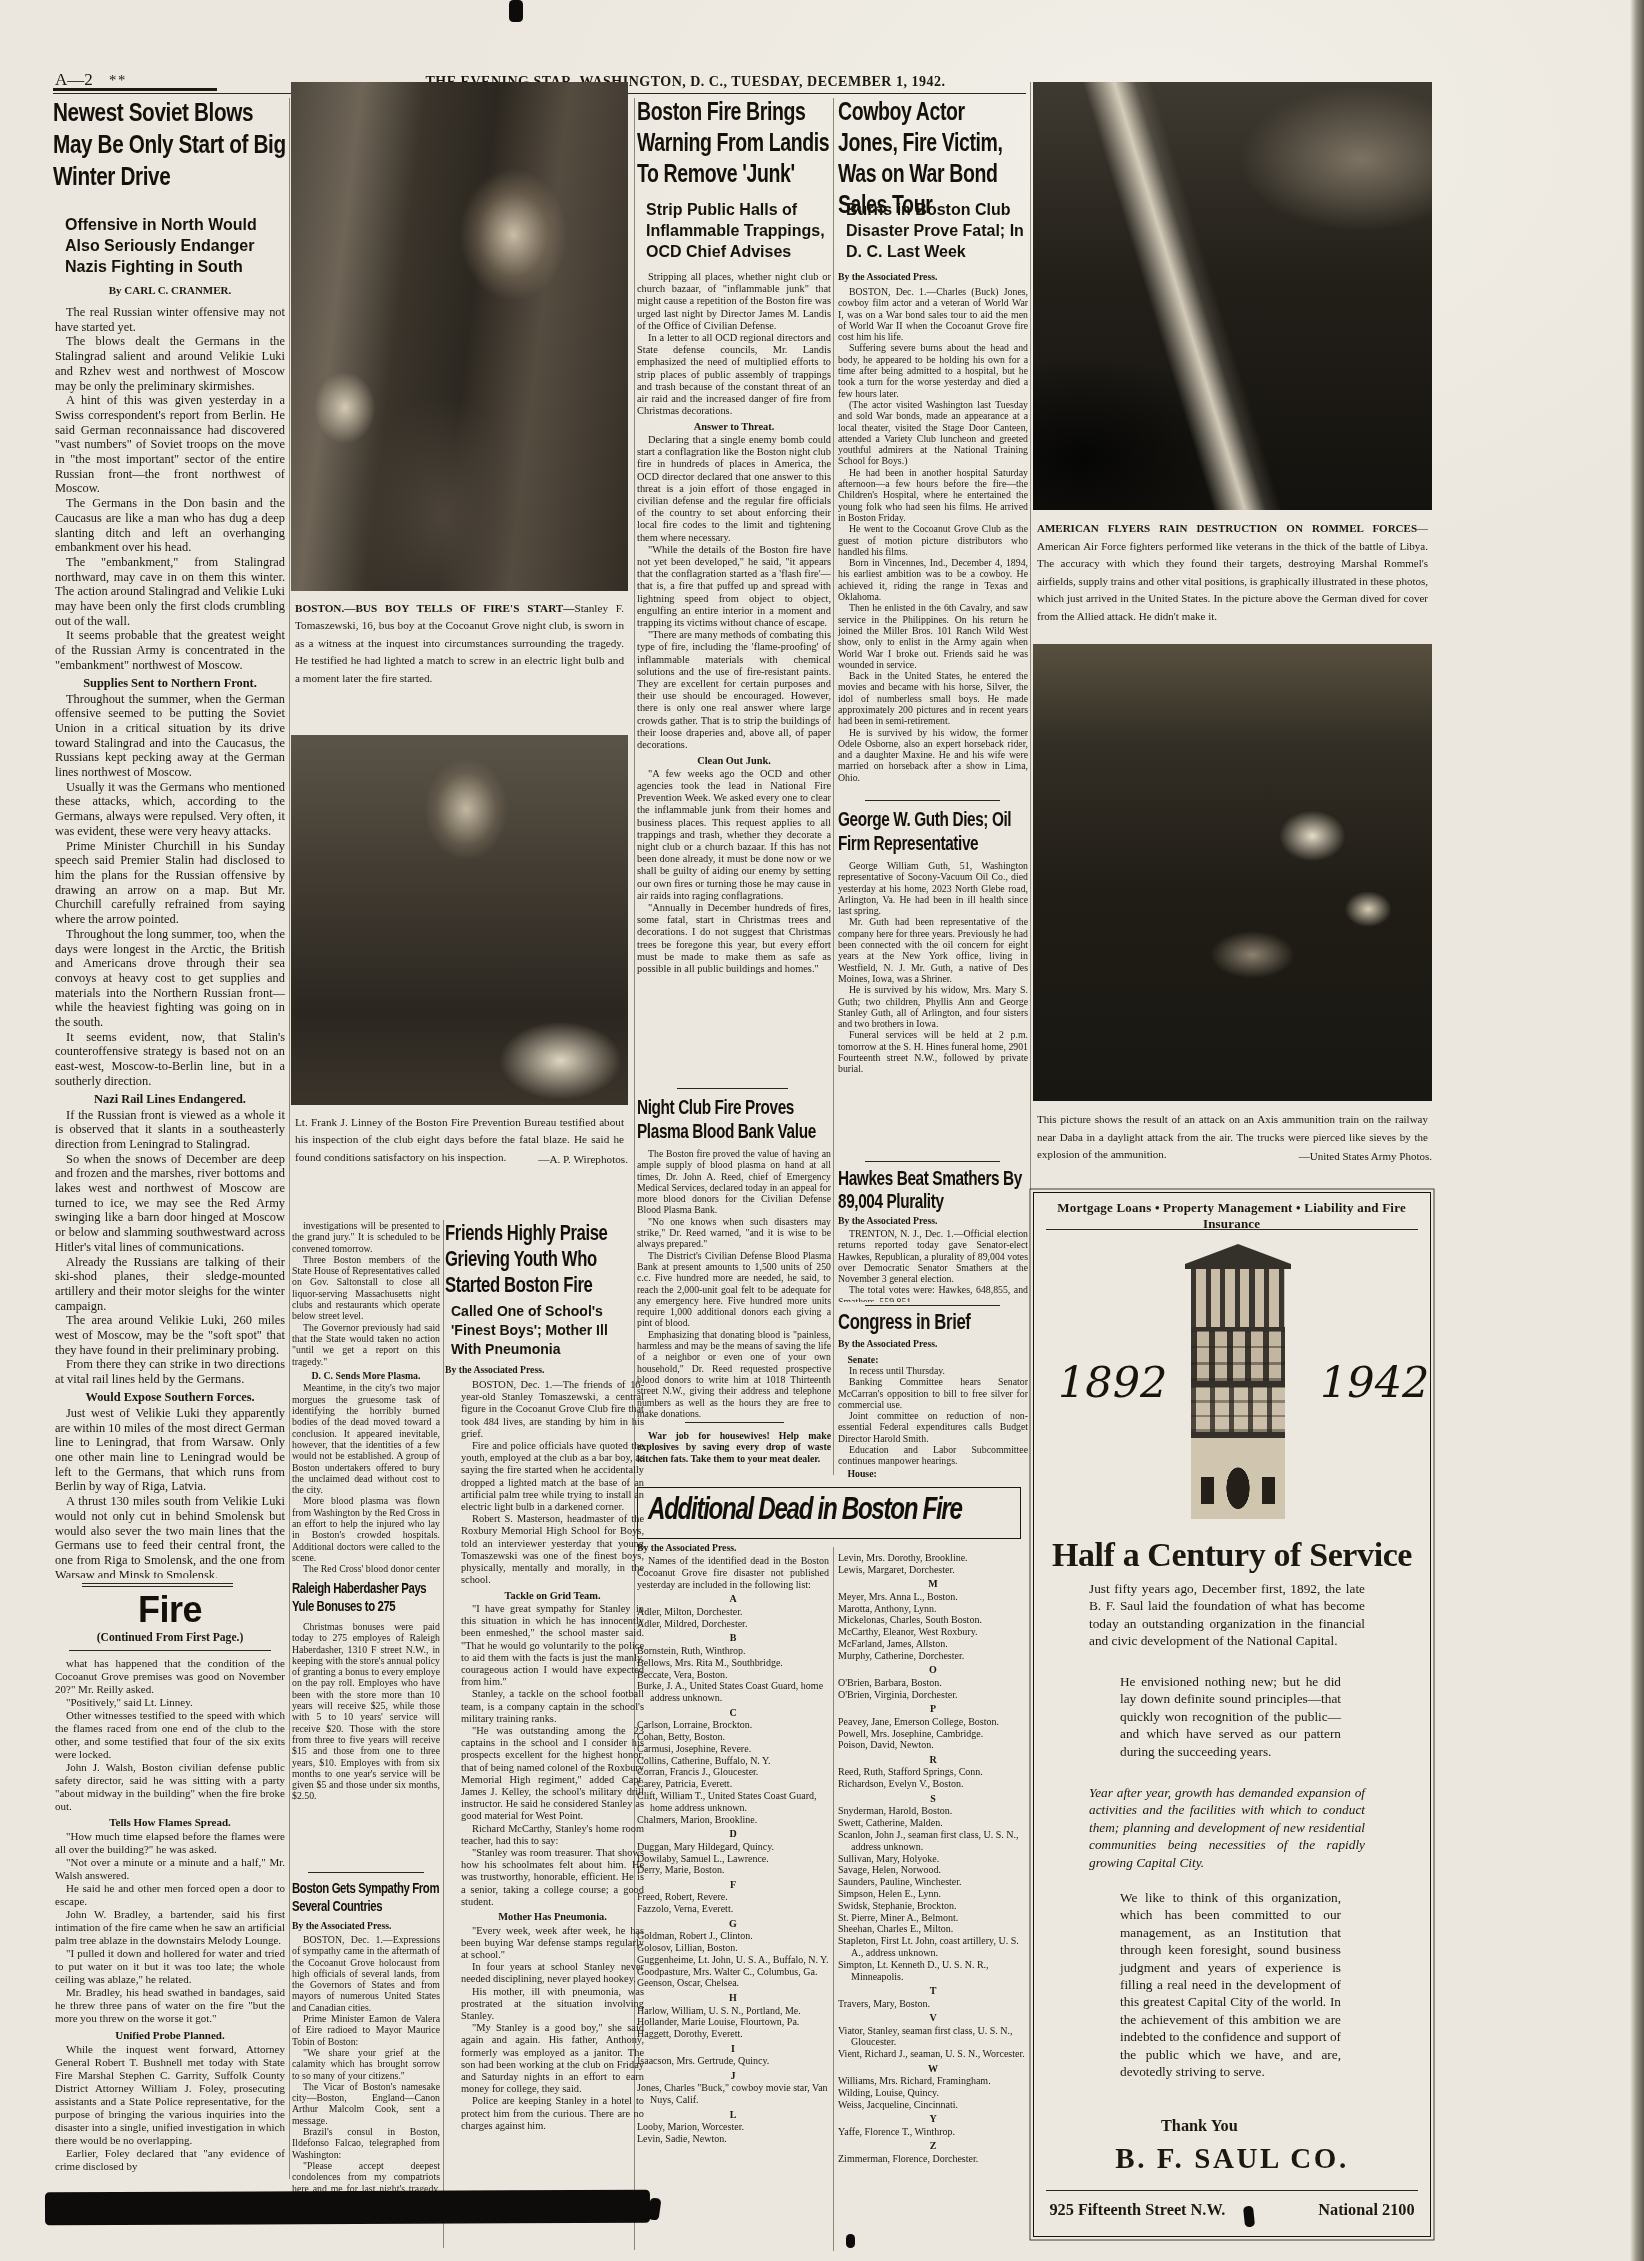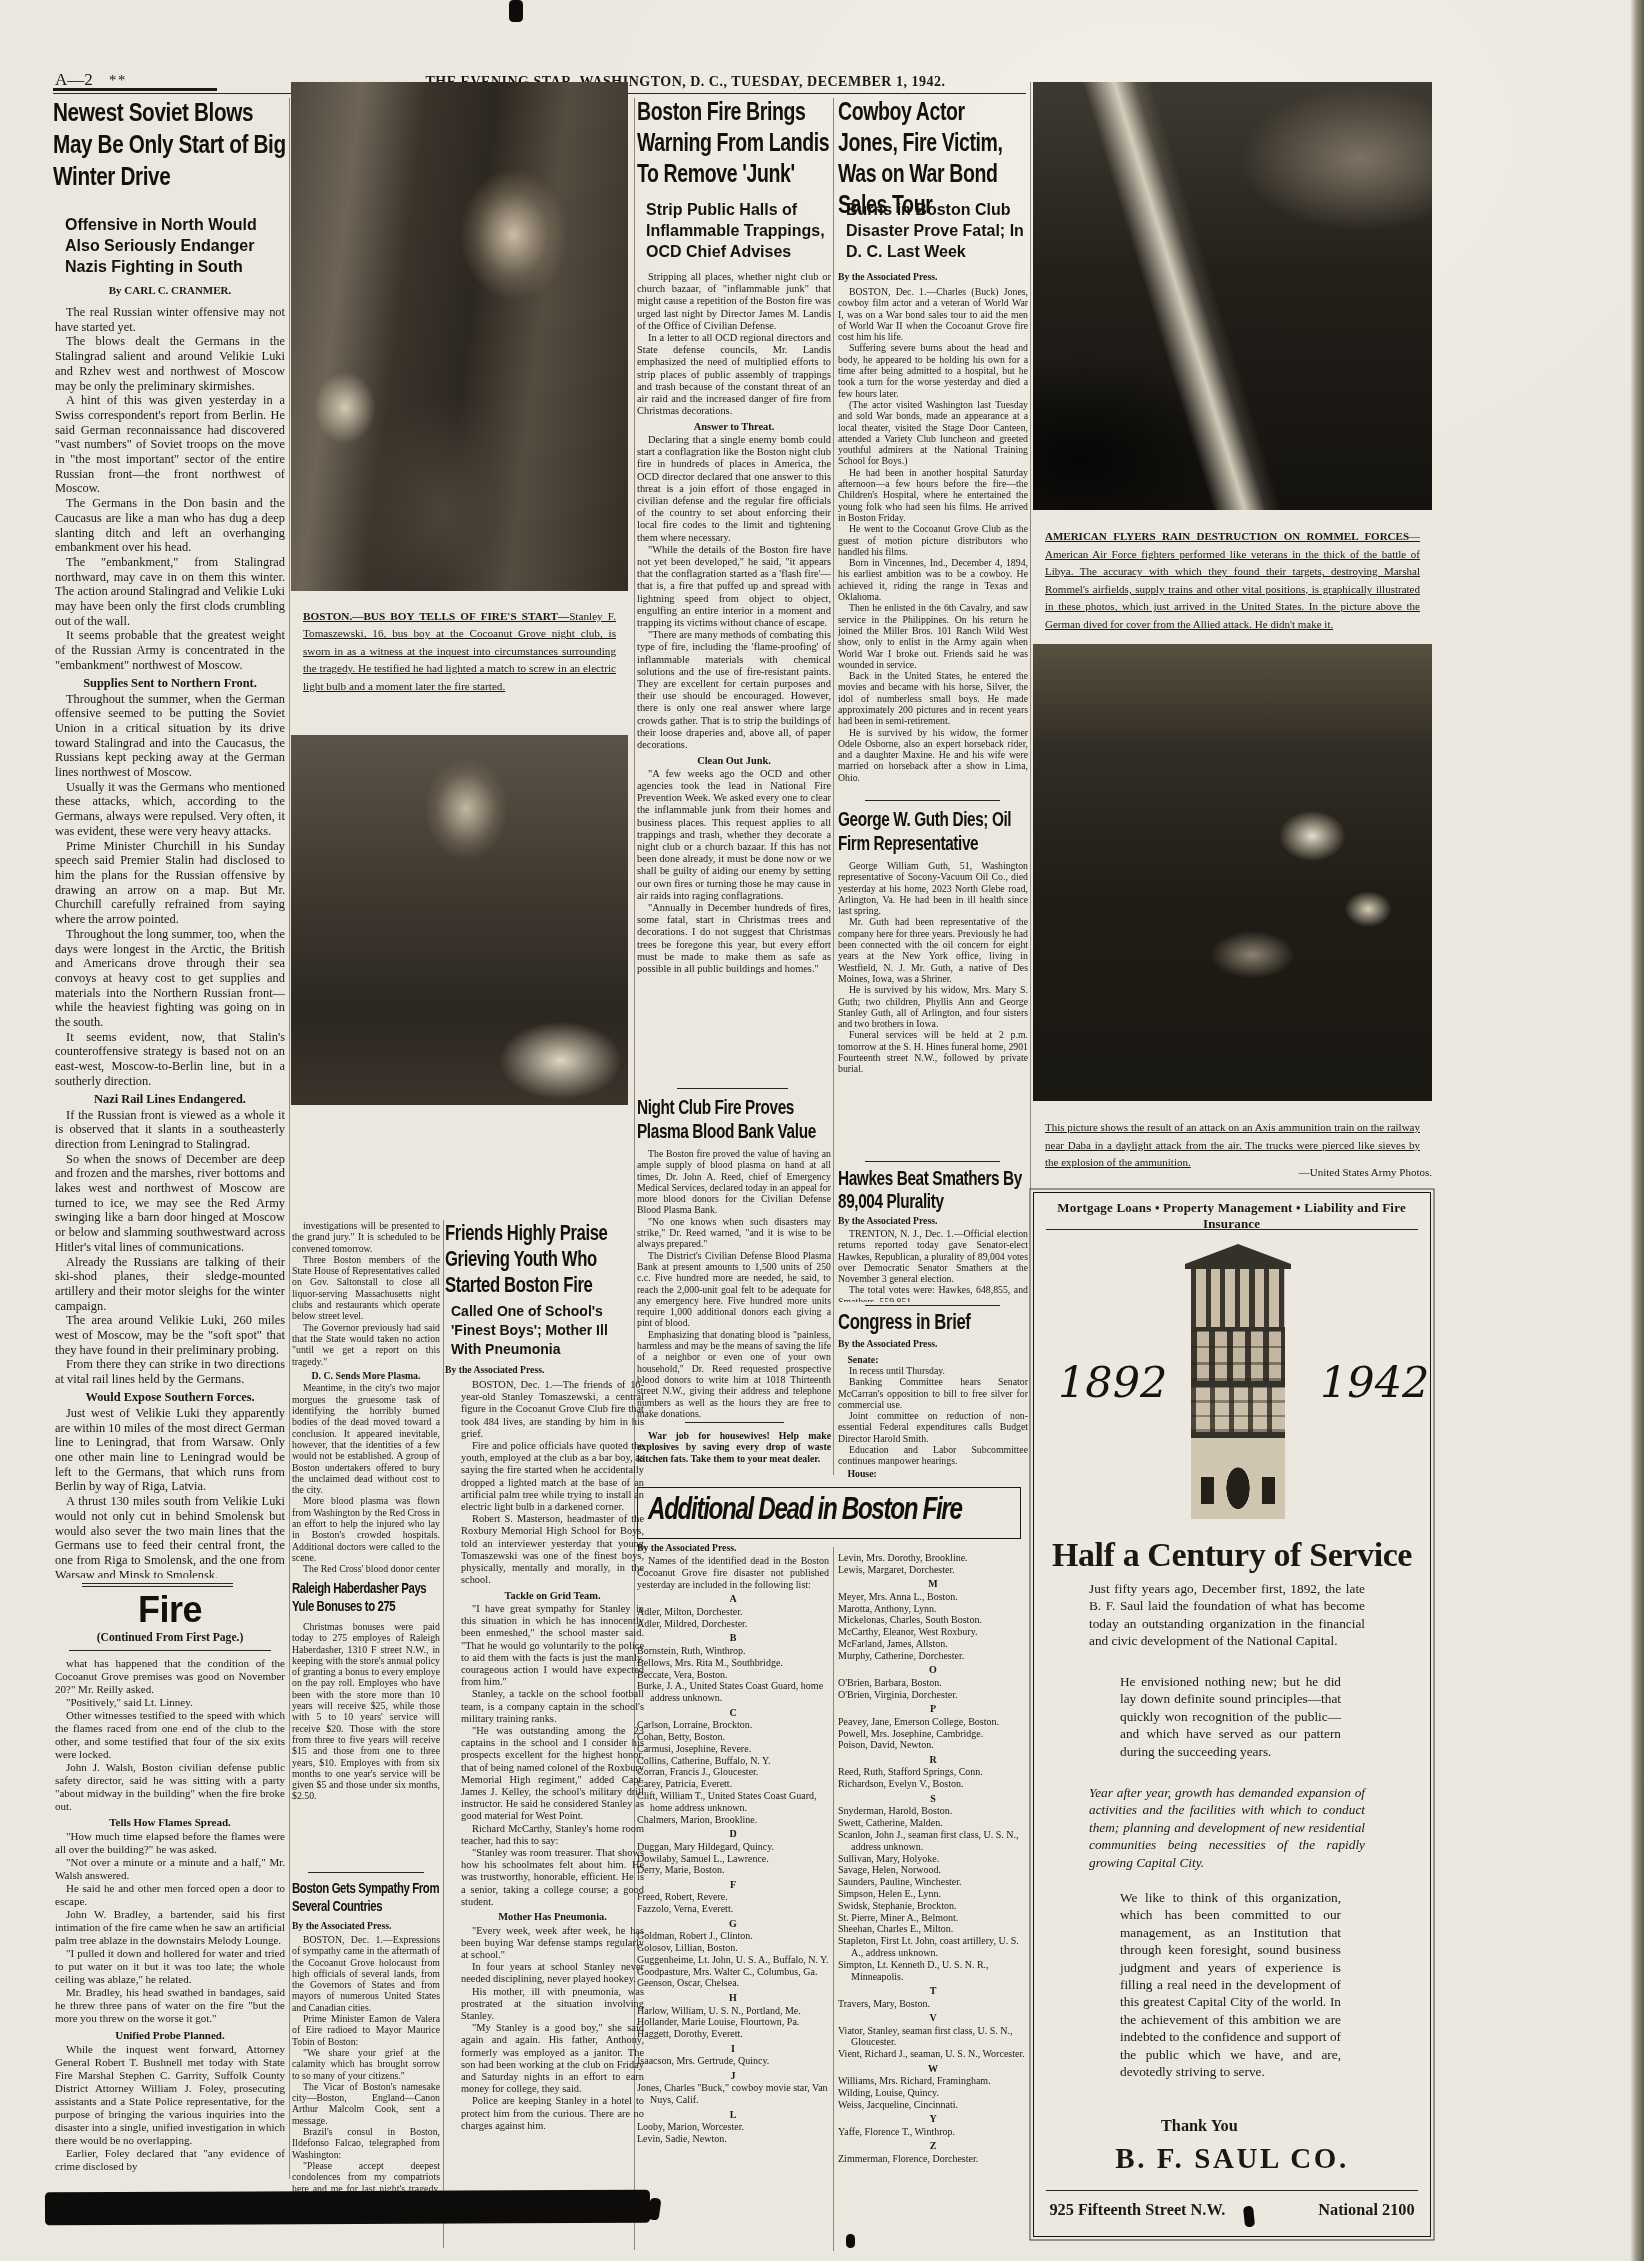--- a/index.html
+++ b/index.html
@@ -21,21 +21,21 @@
   .tx-s{font-size:9.8px;line-height:11.3px;}
   .tx-n{font-size:10px;line-height:11.8px;}
   .bp{margin:0;text-indent:11px;text-align:justify;}
   .shd{margin:3.4px 0 0.9px;font-weight:700;text-align:center;text-indent:0;}
   .bld{margin:1.7px 0 0;font-weight:700;text-indent:9.4px;text-align:left;}
   .ntb{font-weight:700;margin:0;text-indent:11px;text-align:justify;}
   .credit{font-weight:700;font-size:9.7px;margin:0 0 1.7px;}
   .byline{font-weight:700;text-align:center;margin:0 0 3.4px;font-size:11px;}
   .ctr{text-align:center;}
   
-  .cap{font-size:11.2px;line-height:17.4px;text-align:justify;margin:12px;text-decoration:underline;}
+  .cap{font-size:11.2px;line-height:17.4px;text-align:justify;margin:4px;}
   .cap .lead{font-weight:700;}
   .capcredit{text-align:right;font-size:11.2px;margin:-17.4px 0 0;}
   
   .ltr{margin:2.6px 0 0.9px;text-align:center;font-weight:700;}
   .nm{margin:0;padding-left:13px;text-indent:-13px;text-align:left;}
   
   .banner{font-family:"Liberation Sans","DejaVu Sans",sans-serif;font-weight:700;font-style:italic;
           font-size:31px;letter-spacing:-1.7px;border:1.7px solid #1b1812;padding:3.4px 6.9px 8.6px 10.3px;color:#13100b;}
   
   .ph{background-color:#2a261f;}
@@ -147,20 +147,21 @@
       <p class="bp">While the inquest went forward, Attorney General Robert T. Bushnell met today with State Fire Marshal Stephen C. Garrity, Suffolk County District Attorney William J. Foley, prosecuting assistants and a State Police representative, for the purpose of bringing the various inquiries into the disaster into a single, unified investigation in which there would be no overlapping.</p>
       <p class="bp">Earlier, Foley declared that "any evidence of crime disclosed by</p>
     </div>
 
   <div class="abs ph ph1" style="left:291px;top:82px;width:337px;height:509px;"></div>
   <div class="abs" style="left:291px;top:596px;width:337px;height:135px;overflow:hidden;">
     <p class="cap"><span class="lead">BOSTON.—BUS BOY TELLS OF FIRE'S START—</span><span>Stanley F. Tomaszewski, 16, bus boy at the Cocoanut Grove night club, is sworn in as a witness at the inquest into circumstances surrounding the tragedy. He testified he had lighted a match to screw in an electric light bulb and a moment later the fire started.</span></p>
   </div>
   <div class="abs ph ph2" style="left:291px;top:735px;width:337px;height:370px;"></div>
   <div class="abs" style="left:291px;top:1110px;width:337px;height:104px;overflow:hidden;">
+    <p class="cap">Lt. Frank J. Linney of the Boston Fire Prevention Bureau testified about his inspection of the club eight days before the fatal blaze. He said he found conditions satisfactory on his inspection.</p>
     <p class="capcredit">—A. P. Wirephotos.</p>
   </div>
 
   <div class="abs tx-s" style="left:292px;top:1220px;width:148px;height:355px;overflow:hidden;">
       <p class="bp">investigations will be presented to the grand jury." It is scheduled to be convened tomorrow.</p>
       <p class="bp">Three Boston members of the State House of Representatives called on Gov. Saltonstall to close all liquor-serving Massachusetts night clubs and restaurants which operate below street level.</p>
       <p class="bp">The Governor previously had said that the State would taken no action "until we get a report on this tragedy."</p>
       <p class="shd">D. C. Sends More Plasma.</p>
       <p class="bp">Meantime, in the city's two major morgues the gruesome task of identifying the horribly burned bodies of the dead moved toward a conclusion. It appeared inevitable, however, that the identities of a few would not be established. A group of Boston undertakers offered to bury the unclaimed dead without cost to the city.</p>
       <p class="bp">More blood plasma was flown from Washington by the Red Cross in an effort to help the injured who lay in Boston's crowded hospitals. Additional doctors were called to the scene.</p>

